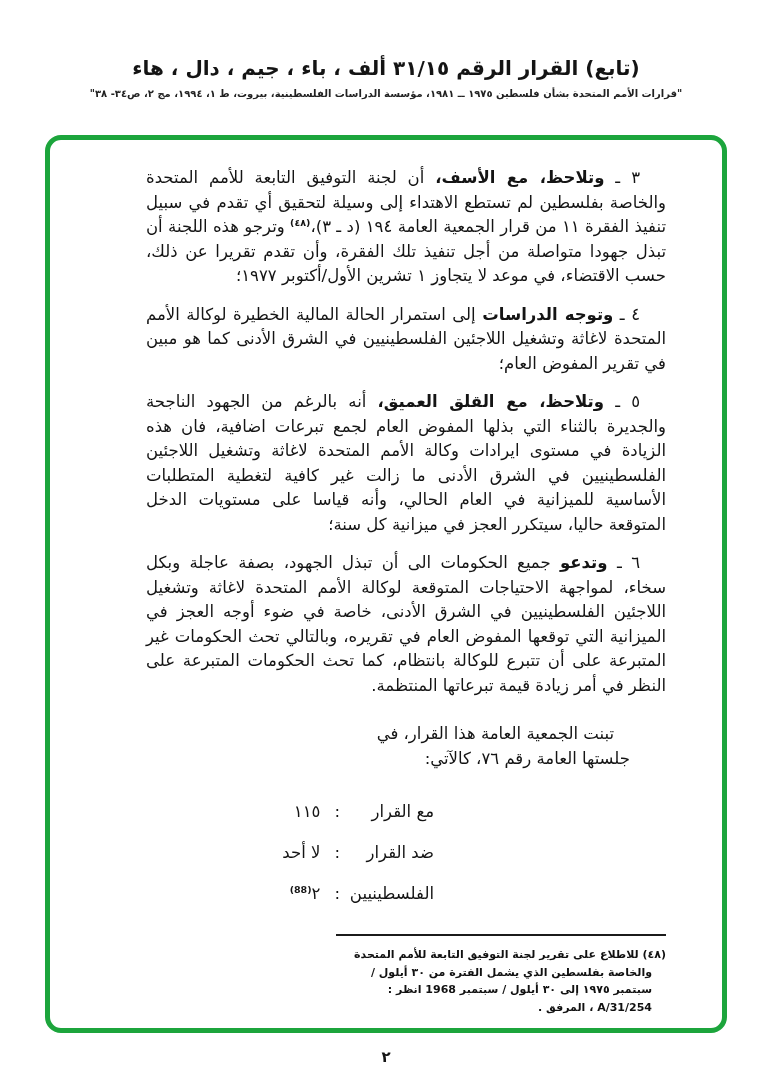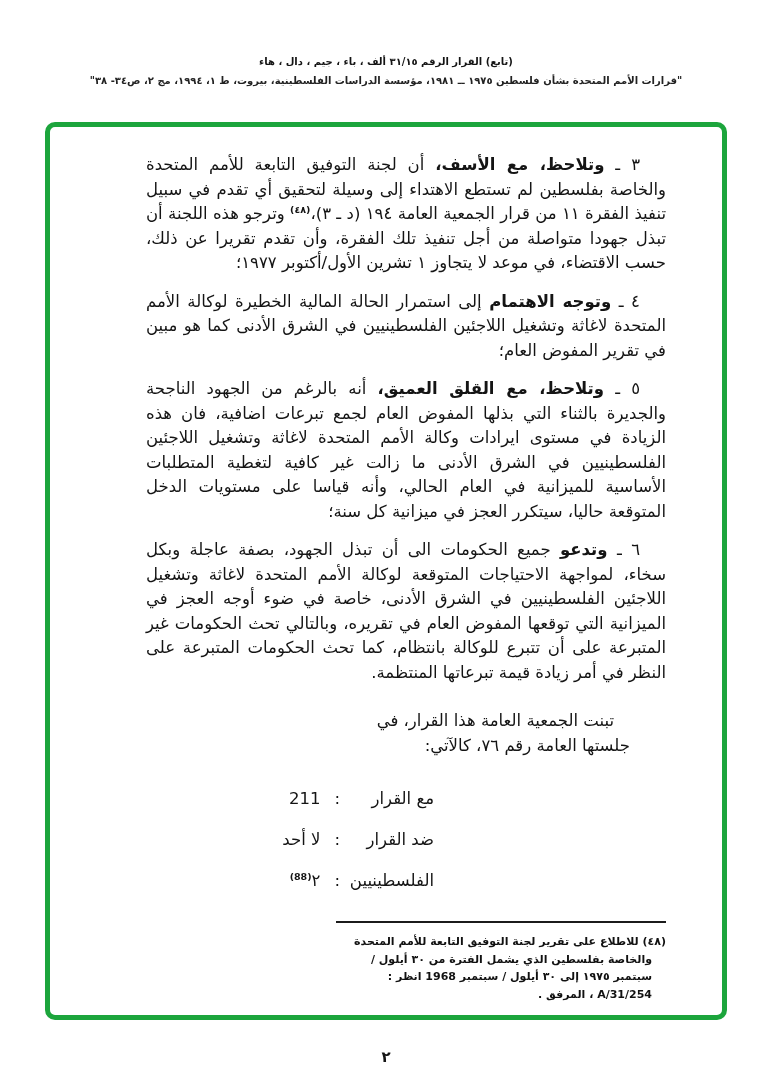--- a/index.html
+++ b/index.html
@@ -5,29 +5,29 @@
   * { margin: 0; padding: 0; box-sizing: border-box; }
   html, body { width: 772px; height: 1090px; }
   body {
     background: #ffffff;
     color: #141414;
     font-family: "DejaVu Sans", sans-serif;
     position: relative;
     overflow: hidden;
   }
   .doc-header { padding-top: 56px; text-align: center; direction: rtl; }
-  .doc-title { font-size: 10px; font-weight: bold; letter-spacing: .2px; }
+  .doc-title { font-size: 20px; font-weight: bold; letter-spacing: .2px; }
   .doc-source { font-size: 10px; font-weight: bold; margin-top: 8px; color: #222; }
 
   .green-box {
     width: 682px;
     height: 898px;
     margin: 36px auto 0;
     border: 5px solid var(--green, #1ca53c);
-    border-radius: 10px;
+    border-radius: 16px;
     padding: 26px 56px 0 96px;
     direction: rtl;
     overflow: hidden;
     background: #fff;
   }
 
   .para {
     font-size: 16.5px;
     line-height: 24.5px;
     text-align: justify;
@@ -91,30 +91,30 @@
   <header class="doc-header">
     <div class="doc-title">(تابع) القرار الرقم ٣١/١٥ ألف ، باء ، جيم ، دال ، هاء</div>
     <div class="doc-source">"قرارات الأمم المتحدة بشأن فلسطين ١٩٧٥ ــ ١٩٨١، مؤسسة الدراسات الفلسطينية، بيروت، ط ١، ١٩٩٤، مج ٢، ص٣٤- ٣٨"</div>
   </header>
 
   <div class="green-box">
     <main>
 
       <p class="para"><span>٣ ـ </span><strong>وتلاحظ، مع الأسف،</strong><span> أن لجنة التوفيق التابعة للأمم المتحدة والخاصة بفلسطين لم تستطع الاهتداء إلى وسيلة لتحقيق أي تقدم في سبيل تنفيذ الفقرة ١١ من قرار الجمعية العامة ١٩٤ (د ـ ٣)،</span><sup class="fnref">(٤٨)</sup><span> وترجو هذه اللجنة أن تبذل جهودا متواصلة من أجل تنفيذ تلك الفقرة، وأن تقدم تقريرا عن ذلك، حسب الاقتضاء، في موعد لا يتجاوز ١ تشرين الأول/أكتوبر ١٩٧٧؛</span></p>
 
-      <p class="para"><span>٤ ـ </span><strong>وتوجه الاهتمام</strong><span> إلى استمرار الحالة المالية الخطيرة لوكالة الأمم المتحدة لاغاثة وتشغيل اللاجئين الفلسطينيين في الشرق الأدنى كما هو مبين في تقرير المفوض العام؛</span><sup class="fnref"></sup><span></span></p>
+      <p class="para"><span>٤ ـ </span><strong>وتوجه الدراسات</strong><span> إلى استمرار الحالة المالية الخطيرة لوكالة الأمم المتحدة لاغاثة وتشغيل اللاجئين الفلسطينيين في الشرق الأدنى كما هو مبين في تقرير المفوض العام؛</span><sup class="fnref"></sup><span></span></p>
 
       <p class="para"><span>٥ ـ </span><strong>وتلاحظ، مع القلق العميق،</strong><span> أنه بالرغم من الجهود الناجحة والجديرة بالثناء التي بذلها المفوض العام لجمع تبرعات اضافية، فان هذه الزيادة في مستوى ايرادات وكالة الأمم المتحدة لاغاثة وتشغيل اللاجئين الفلسطينيين في الشرق الأدنى ما زالت غير كافية لتغطية المتطلبات الأساسية للميزانية في العام الحالي، وأنه قياسا على مستويات الدخل المتوقعة حاليا، سيتكرر العجز في ميزانية كل سنة؛</span><sup class="fnref"></sup><span></span></p>
 
       <p class="para"><span>٦ ـ </span><strong>وتدعو</strong><span> جميع الحكومات الى أن تبذل الجهود، بصفة عاجلة وبكل سخاء، لمواجهة الاحتياجات المتوقعة لوكالة الأمم المتحدة لاغاثة وتشغيل اللاجئين الفلسطينيين في الشرق الأدنى، خاصة في ضوء أوجه العجز في الميزانية التي توقعها المفوض العام في تقريره، وبالتالي تحث الحكومات غير المتبرعة على أن تتبرع للوكالة بانتظام، كما تحث الحكومات المتبرعة على النظر في أمر زيادة قيمة تبرعاتها المنتظمة.</span><sup class="fnref"></sup><span></span></p>
 
       <p class="adoption">تبنت الجمعية العامة هذا القرار، في جلستها العامة رقم ٧٦، كالآتي:</p>
 
       <div class="votes">
-        <div class="vote-line"><span class="vote-label">مع القرار</span><span class="vote-sep">:</span><span class="vote-value">211</span><sup class="fnref"></sup></div>
+        <div class="vote-line"><span class="vote-label">مع القرار</span><span class="vote-sep">:</span><span class="vote-value">١١٥</span><sup class="fnref"></sup></div>
         <div class="vote-line"><span class="vote-label">ضد القرار</span><span class="vote-sep">:</span><span class="vote-value">لا أحد</span><sup class="fnref"></sup></div>
         <div class="vote-line"><span class="vote-label">الفلسطينيين</span><span class="vote-sep">:</span><span class="vote-value">٢</span><sup class="fnref">(88)</sup></div>
       </div>
 
       <div class="footnote-rule"></div>
 
       <div class="footnotes">
         <p class="footnote">(٤٨) للاطلاع على تقرير لجنة التوفيق التابعة للأمم المتحدة والخاصة بفلسطين الذي يشمل الفترة من ٣٠ أيلول / سبتمبر ١٩٧٥ إلى ٣٠ أيلول / سبتمبر 1968 انظر : A/31/254 ، المرفق .</p>
       </div>
 

